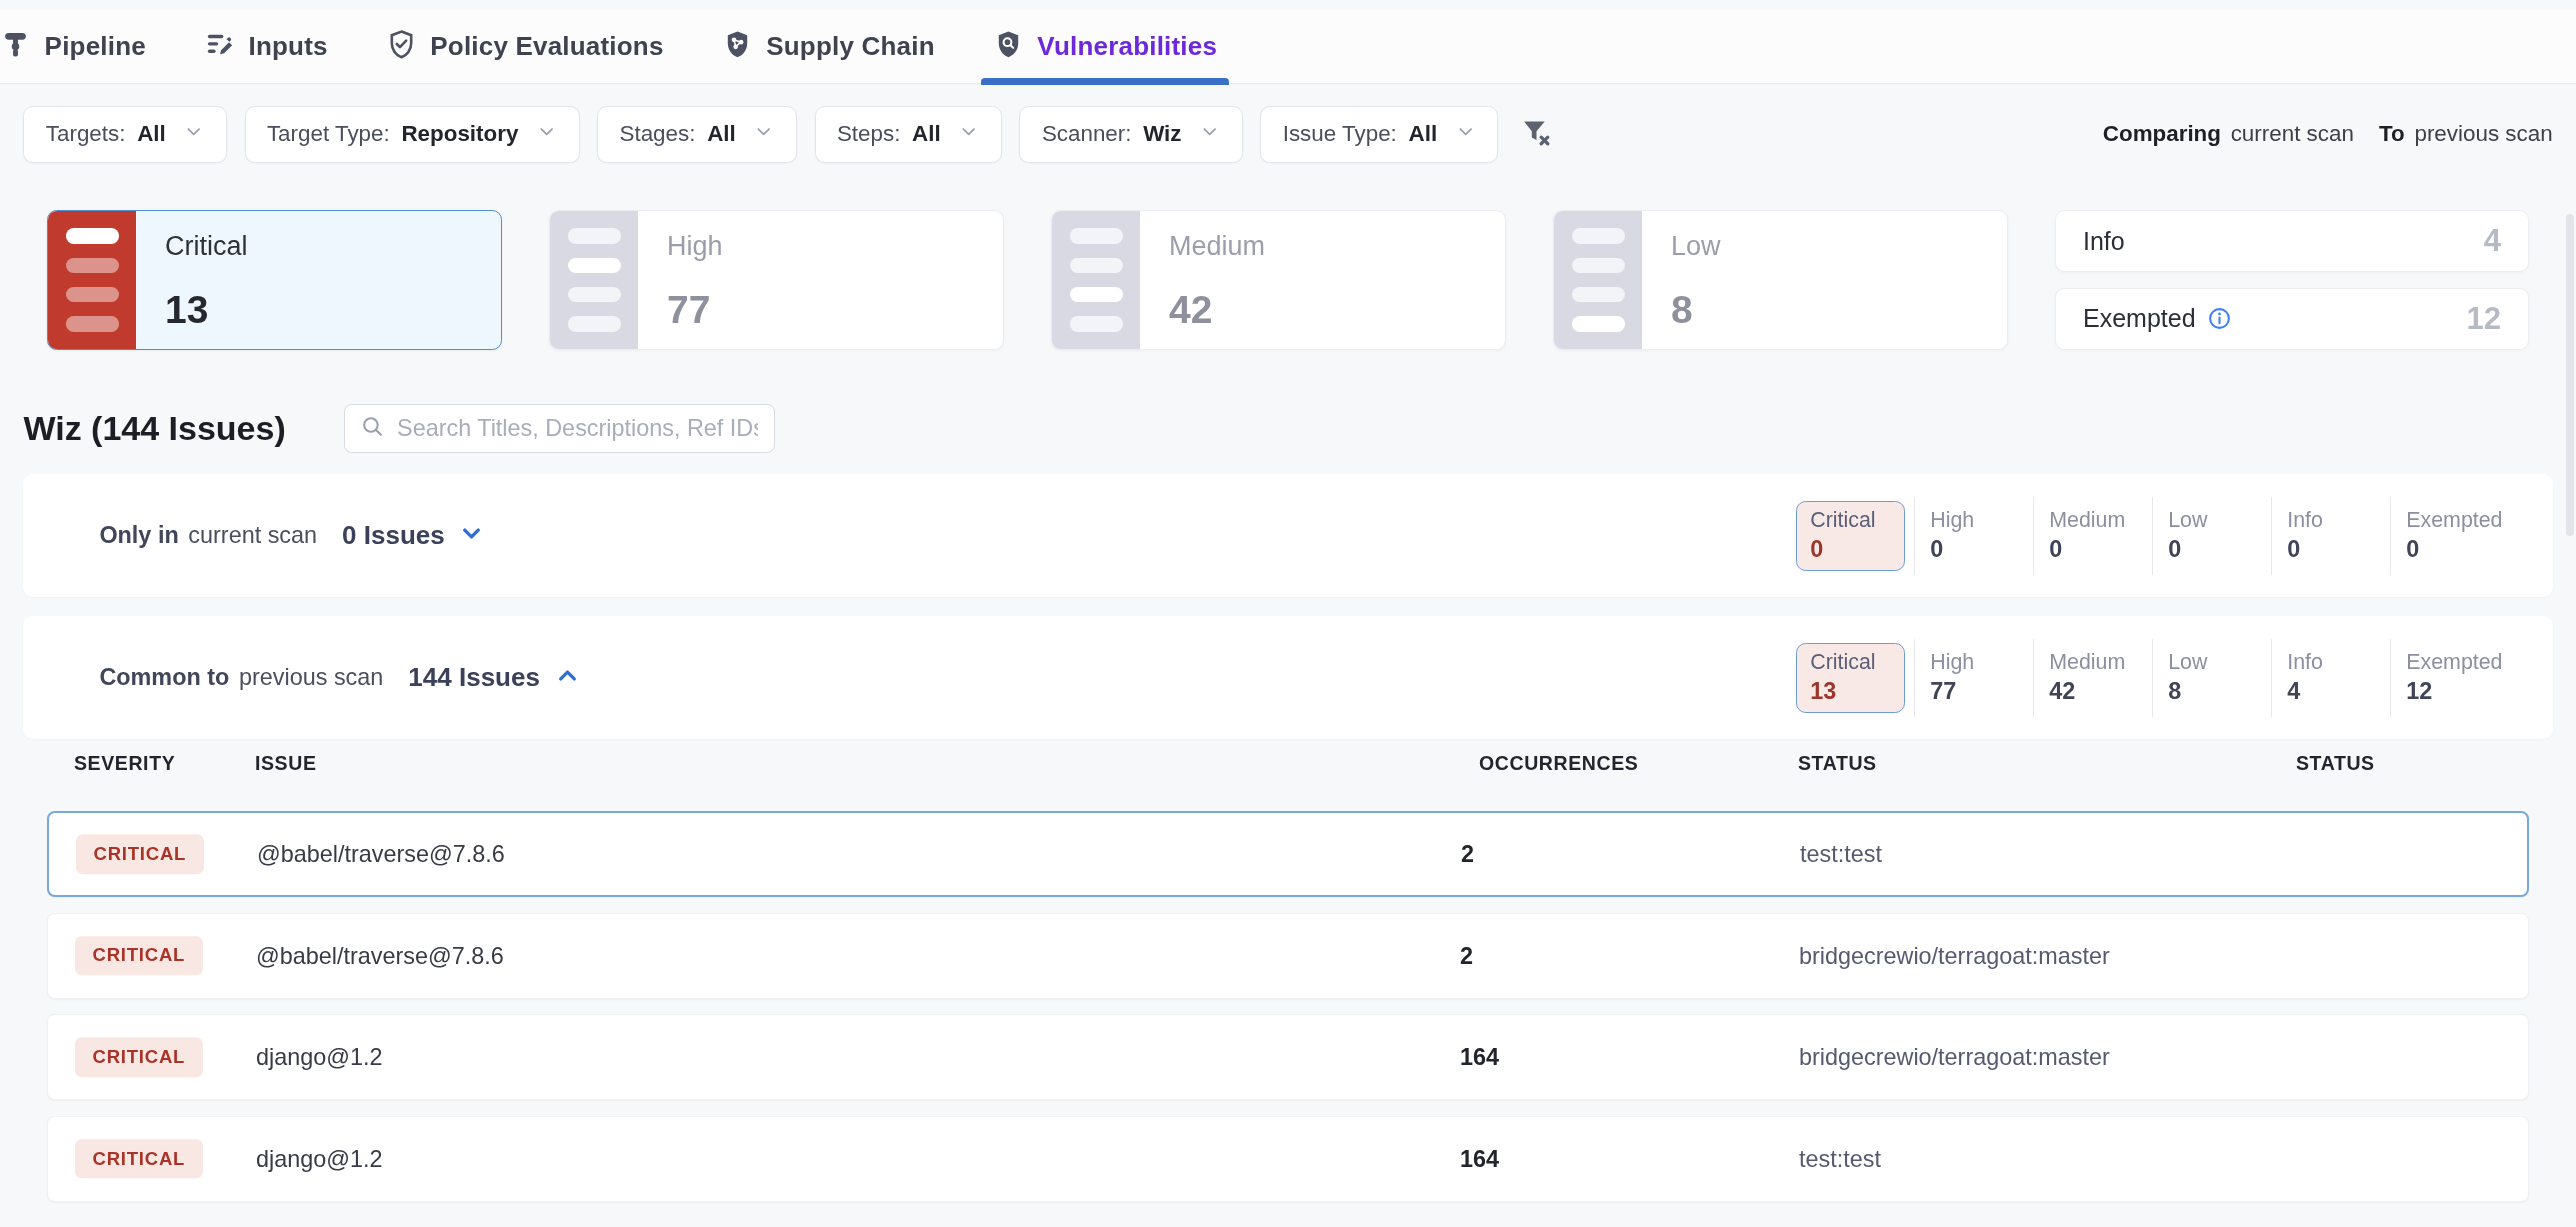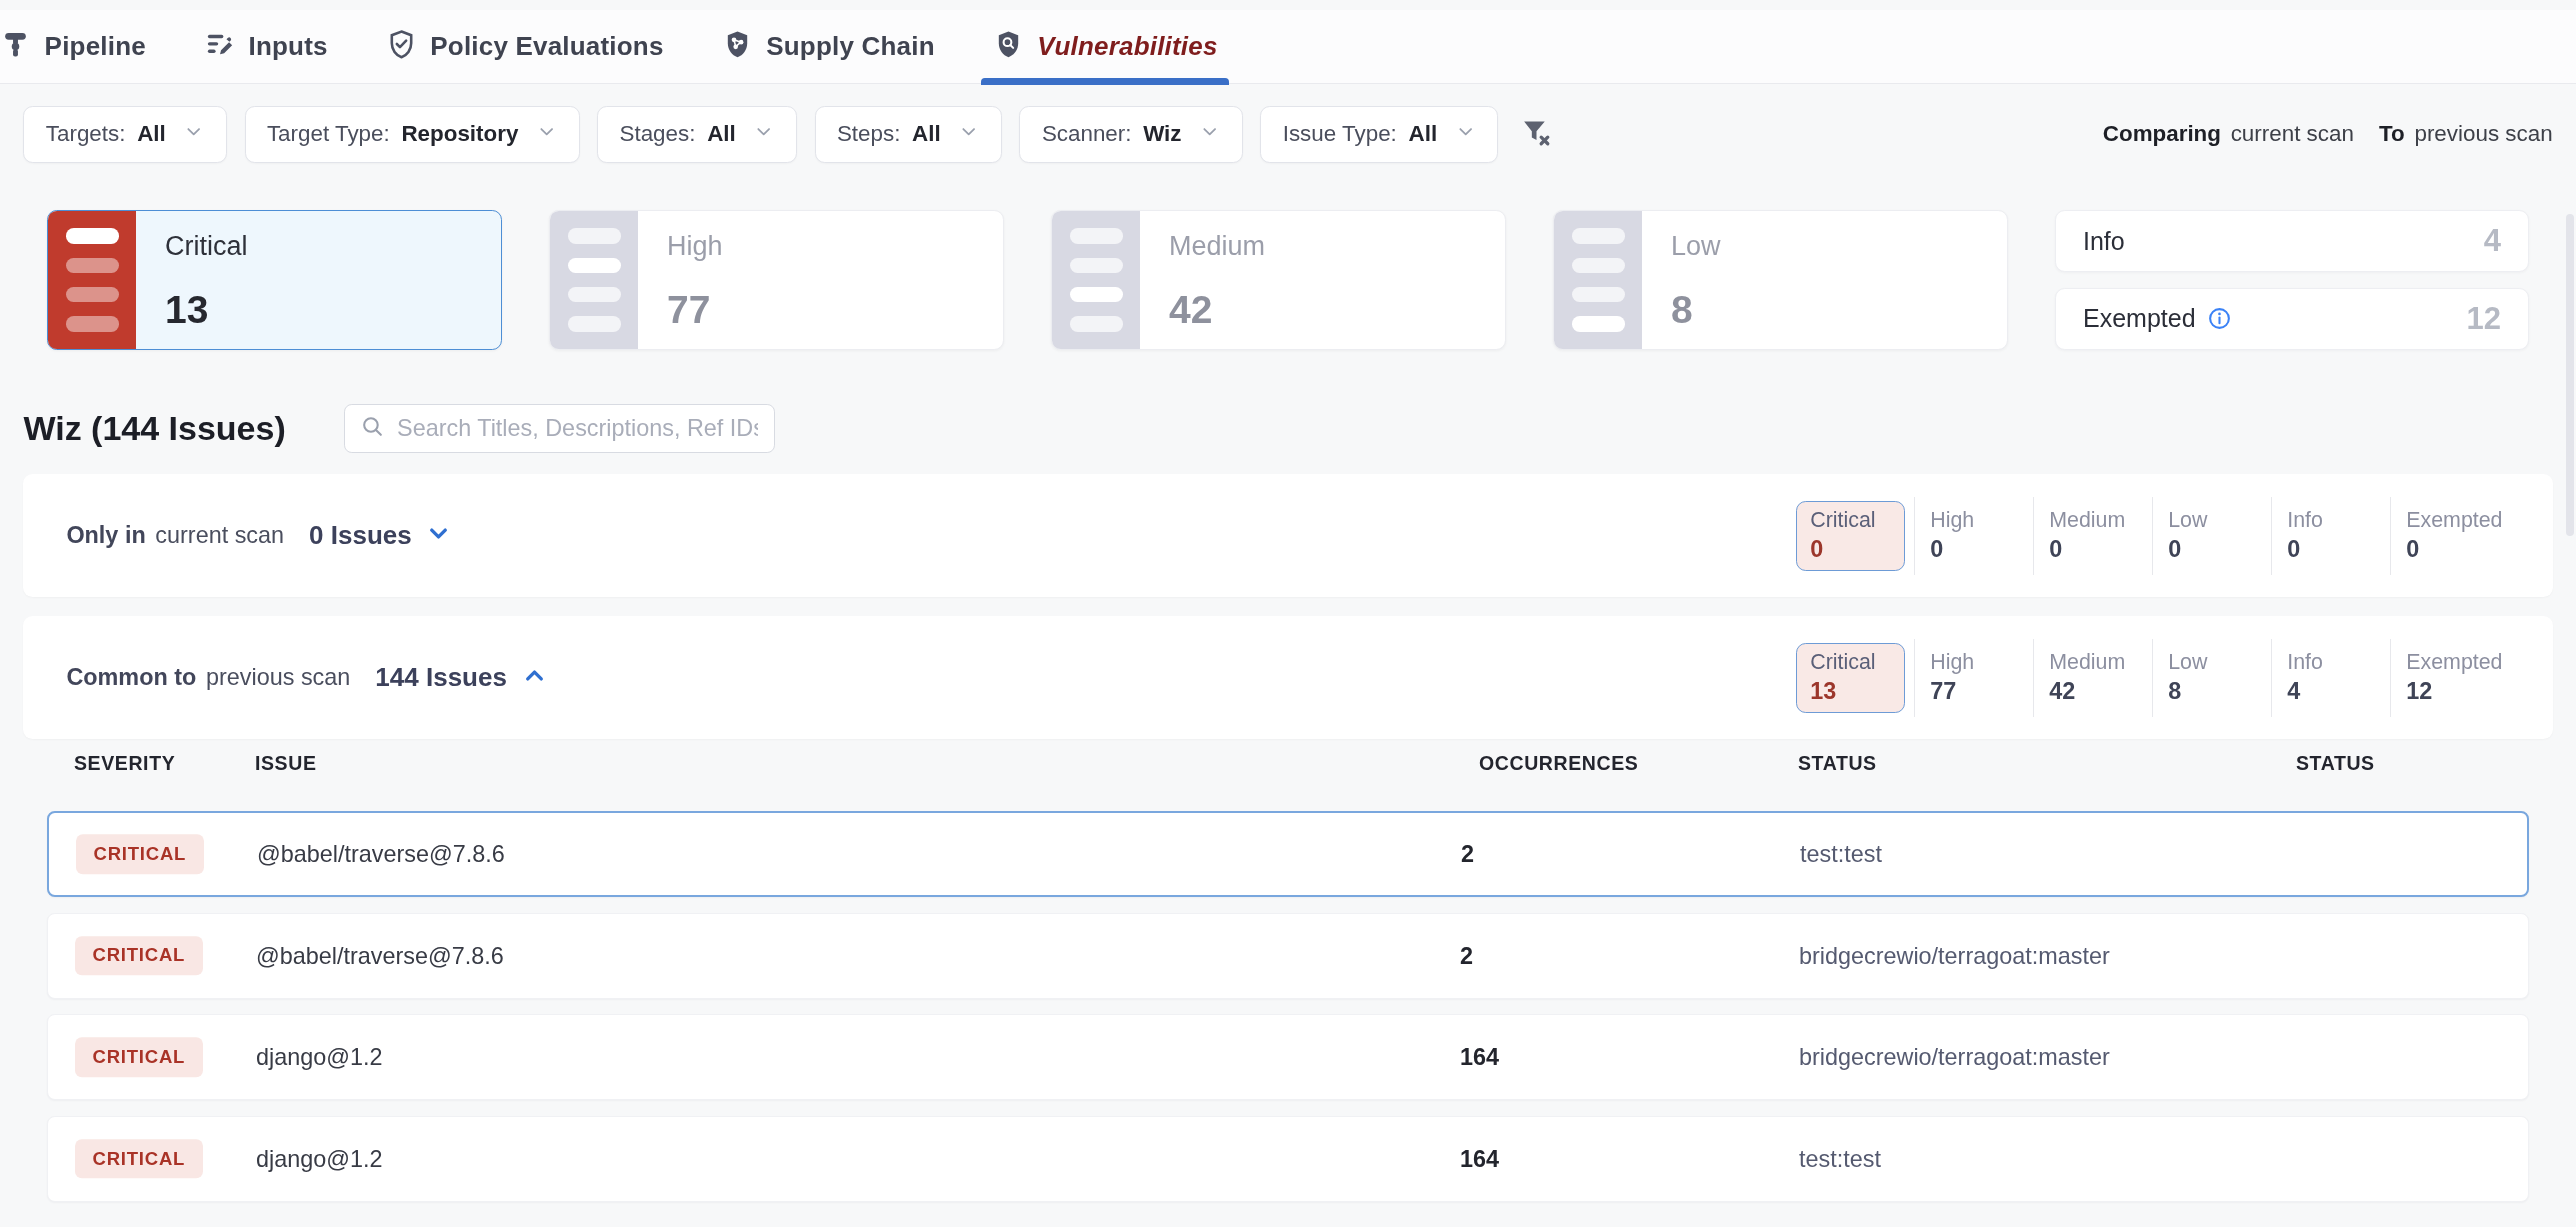--- a/index.html
+++ b/index.html
@@ -12,21 +12,21 @@
     overflow:hidden;
   }
   
   .tabbar {
     position:absolute; left:0; top:9.7px; width:100%; height:74px;
     background:#fcfcfd; border-bottom:1.9px solid #e9eaee;
     display:flex; align-items:center; gap:58px;
   }
   .tab { display:flex; align-items:center; gap:13.6px; height:100%; position:relative; cursor:pointer; }
   .tab .tlabel { font-size:26px; font-weight:700; color:#3f4350; letter-spacing:0.2px; }
-  .tab.active .tlabel { color:#7f1d1d;font-style:italic; }
+  .tab.active .tlabel { color:#6d28d9; }
   .tab.active::after {
     content:""; position:absolute; left:-11.7px; right:-11.7px; bottom:-1.9px; height:6.8px;
     background:#3a6fc7; border-radius:3.9px 3.9px 0 0;
   }
   .tab svg { width:31px; height:31px; }
   
   .filterrow {
     position:absolute; left:23.4px; top:105px; right:23.4px; height:58px;
     display:flex; align-items:center; gap:17.5px;
   }
@@ -87,21 +87,21 @@
     border:1px solid #d8dbe2; border-radius:7.8px; display:flex; align-items:center; padding:0 15.6px; gap:11.7px;
   }
   .searchbox svg { width:25px; height:25px; flex:0 0 auto; }
   .searchbox input { border:none; outline:none; flex:1; font-size:23.4px; color:#3c3f4a; font-family:"Liberation Sans",sans-serif; background:transparent; }
   .searchbox input::placeholder { color:#a9adb9; }
   
   .band { position:absolute; left:23.4px; right:23.4px; background:#ffffff; border-radius:9.7px; box-shadow:0 1px 1.9px rgba(30,34,46,.03); }
   .band1 { top:474px; height:123px; }
   .band2 { top:616px; height:123px; }
   .bandinner { height:100%; display:flex; align-items:center; padding:0 43px; }
-  .scantitle { display:flex; align-items:baseline; gap:9.7px; }
+  .scantitle { display:flex; align-items:baseline; gap:9.7px;margin-left:33px; }
   .scantitle .sb { font-size:23.4px; font-weight:700; color:#42465a; }
   .scantitle .sr { font-size:23.4px; color:#4a4e5e; }
   .issuestoggle { display:flex; align-items:center; gap:13.6px; margin-left:25px; cursor:pointer; }
   .issuestoggle .icount { font-size:26px; font-weight:700; color:#3c415b; }
   .issuestoggle svg { width:27px; height:27px; }
   .counts { margin-left:auto; display:flex; align-items:center; }
   .countcell { width:119px; padding-left:15.6px; border-right:1px solid #e7e8ec; height:78px; display:flex; flex-direction:column; justify-content:center; gap:3.9px; }
   .countcell:last-child { border-right:none; }
   .countcell .klabel { font-size:21.4px; color:#8c8fa0; }
   .countcell .kvalue { font-size:23.4px; font-weight:700; color:#3f4457; }

